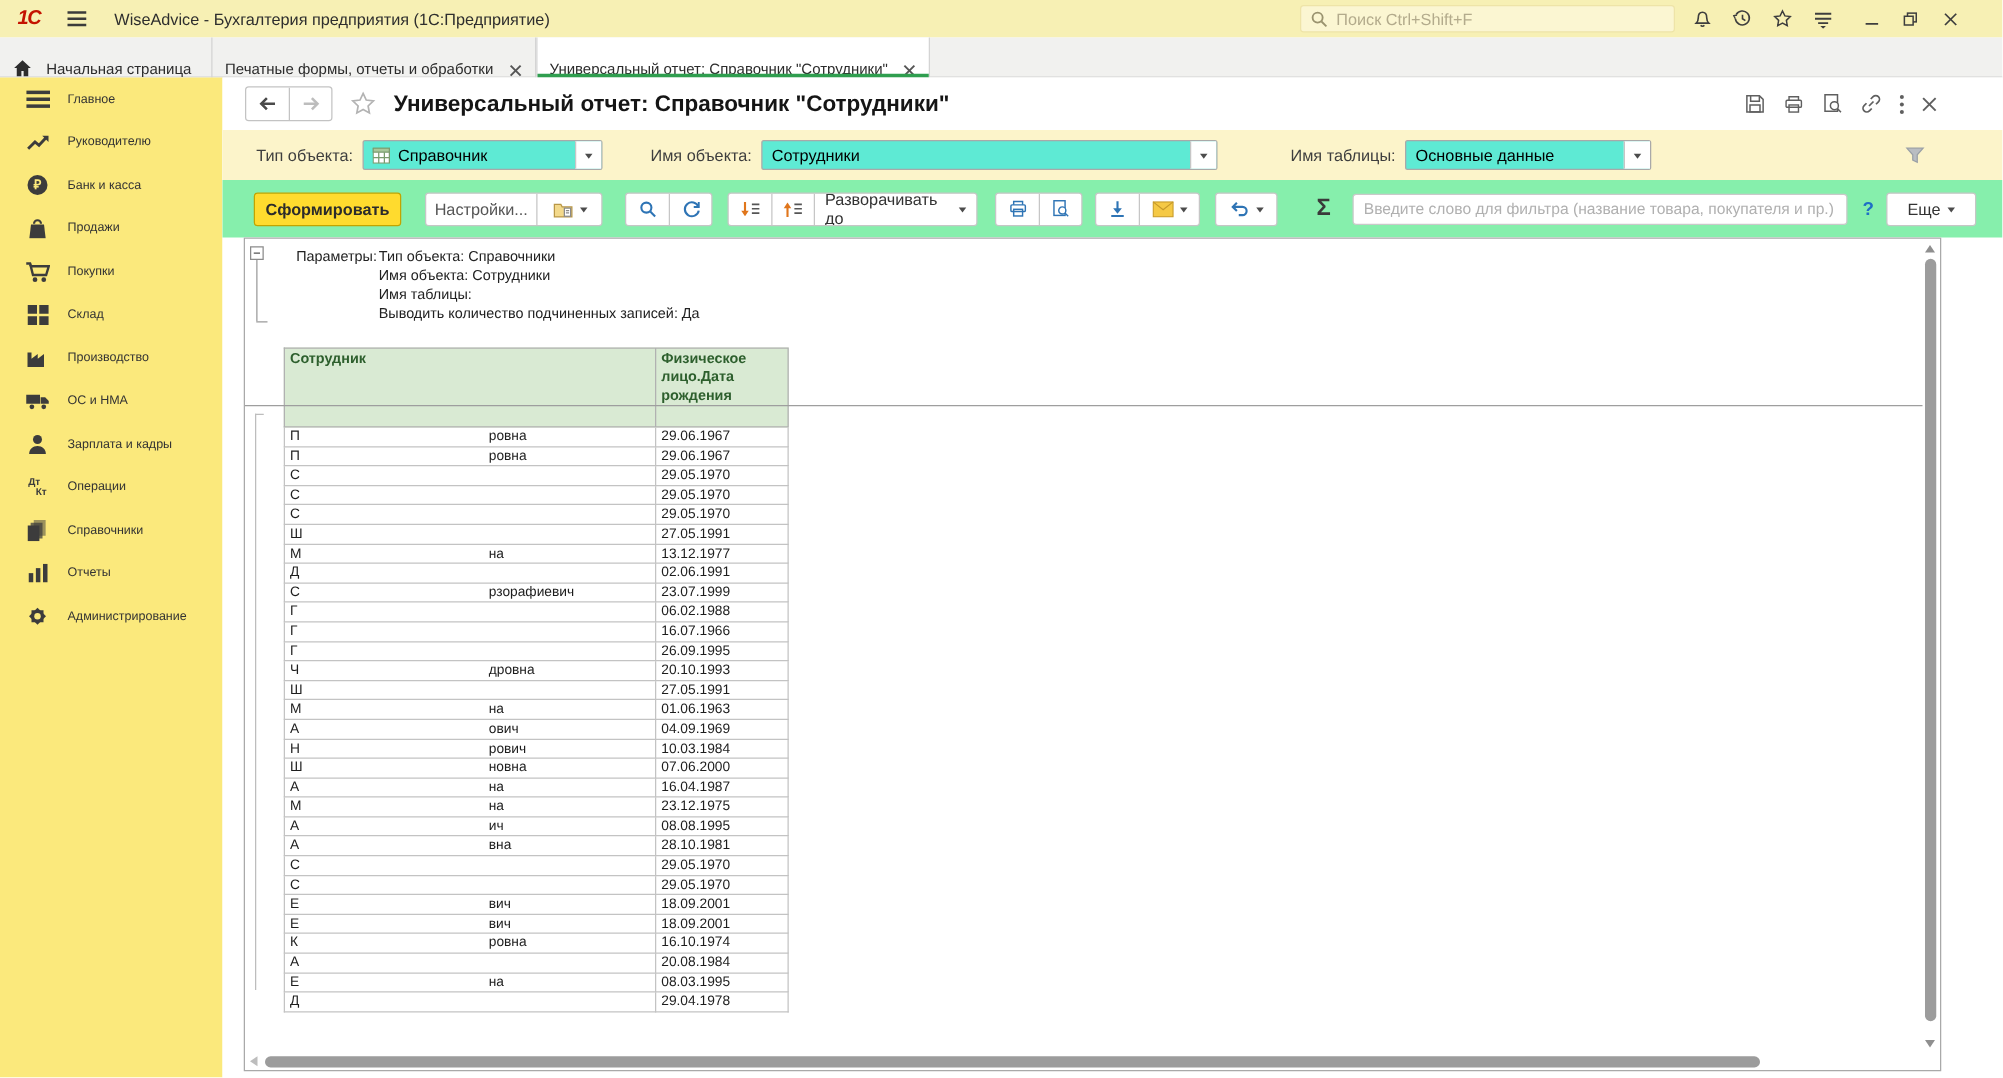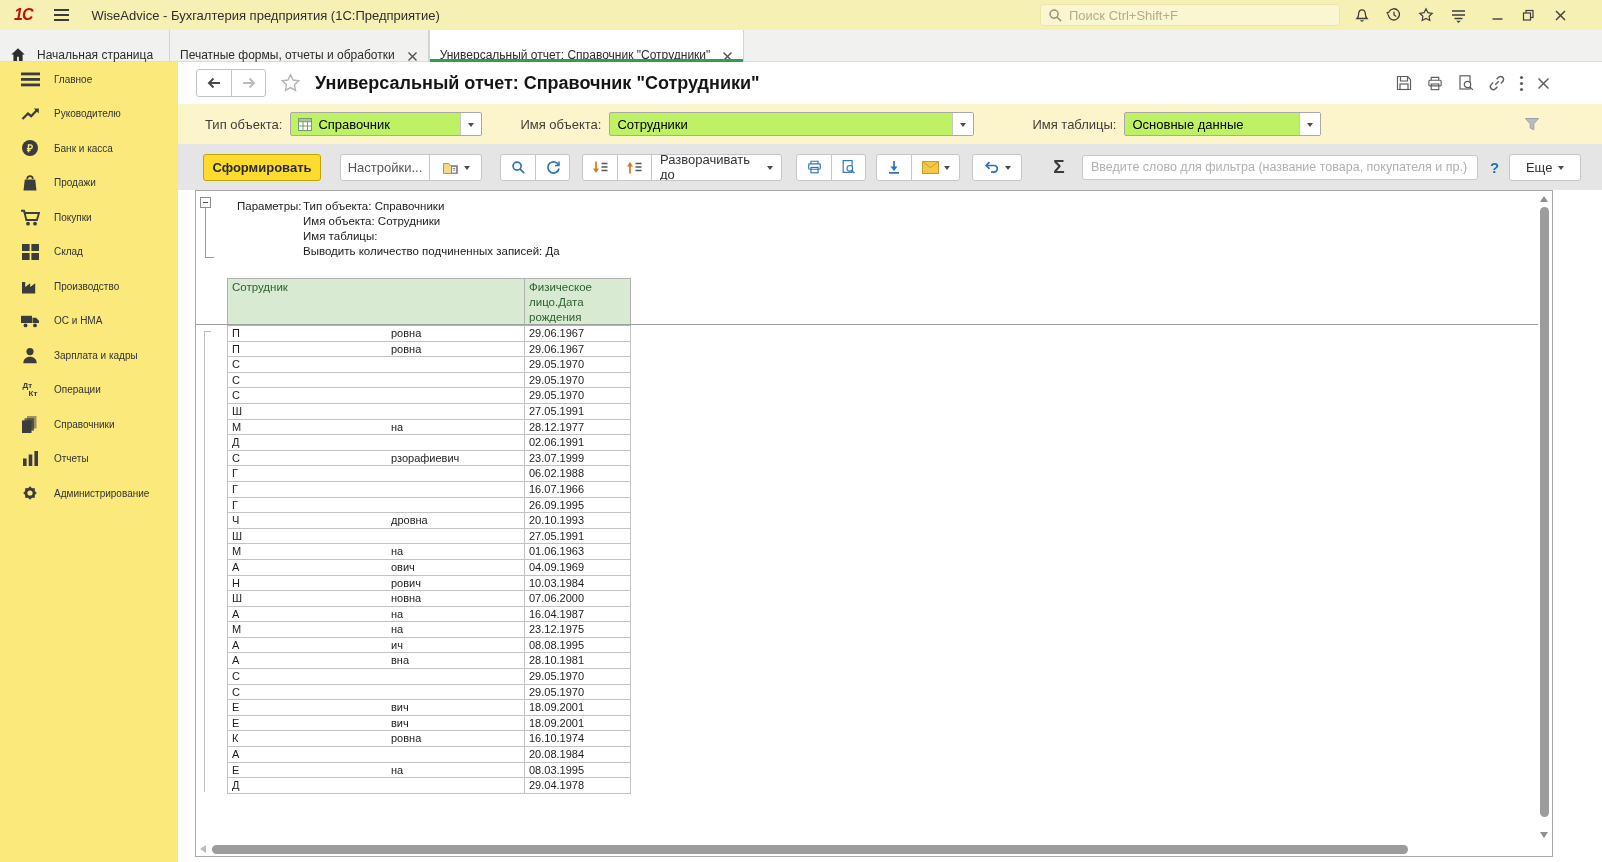--- a/index.html
+++ b/index.html
@@ -40,27 +40,27 @@
   .navgrp .nbtn { width:34px; height:26px; display:flex; align-items:center; justify-content:center; cursor:pointer; }
   .navgrp .nbtn + .nbtn { border-left:1px solid #c3c3c3; }
   .nav-back { color:#4a4a4a; } .nav-fwd { color:#bdbdbd; }
   .hdr-star { margin-left:14px; display:flex; color:#b3b3b3; cursor:pointer; }
   .rpt-title { margin-left:14px; font-size:18px; color:#151515; white-space:nowrap; }
   .hdr-icons { margin-left:auto; margin-right:52px; display:flex; gap:13px; align-items:center; }
   .hdr-icons .hbtn { color:#5f5f5f; display:flex; cursor:pointer; }
 
   .filter-row { position:absolute; left:0; top:42px; width:1424px; height:40px; background:#fcf4ca; display:flex; align-items:center; }
   .f-label { font-size:13px; color:#3e3e3e; white-space:nowrap; }
-  .fld { display:flex; height:24px; background:#bef264; border:1px solid #a9a9a9; border-radius:2px; margin-left:8px; align-items:stretch; }
+  .fld { display:flex; height:24px; background:#5eead4; border:1px solid #a9a9a9; border-radius:2px; margin-left:8px; align-items:stretch; }
   .fld .fval { display:flex; align-items:center; gap:6px; padding:0 7px; font-size:13px; color:#000; flex:1; white-space:nowrap; overflow:hidden; }
   .fld .dd { width:21px; border-left:1px solid #c6c6c6; display:flex; align-items:center; justify-content:center; cursor:pointer; background:#fff; }
   .caret { width:0; height:0; border:3.5px solid transparent; border-top:4.5px solid #4c4c4c; margin-top:4px; }
   .funnel { margin-left:auto; margin-right:62px; display:flex; cursor:pointer; }
 
-  .toolbar { position:absolute; left:0; top:82px; width:1424px; height:46px; background:#e5e5e5; display:flex; align-items:center; }
+  .toolbar { position:absolute; left:0; top:82px; width:1424px; height:46px; background:#86efac; display:flex; align-items:center; }
   .tbtn, .tgrp { height:27px; background:#fff; border:1px solid #c6c6c6; border-radius:3px; display:flex; align-items:center; font-size:13px; color:#333; cursor:pointer; }
   .tgrp { padding:0; overflow:hidden; }
   .tgrp .seg { height:100%; display:flex; align-items:center; justify-content:center; padding:0 8px; gap:5px; }
   .tgrp .seg + .seg { border-left:1px solid #c6c6c6; }
   .btn-generate { margin-left:25px; width:118px; height:27px; background:#ffdb2e; border:1px solid #c2a400; border-radius:3px; display:flex; align-items:center; justify-content:center; font-size:13px; font-weight:bold; color:#2b2b2b; cursor:pointer; }
   .grp-settings { margin-left:19px; }
   .grp-find { margin-left:18px; }
   .grp-expand { margin-left:12px; }
   .grp-print { margin-left:14px; }
   .grp-export { margin-left:10px; }
@@ -81,21 +81,21 @@
   .br-h2 { position:absolute; left:8px; top:140px; width:7px; height:1px; background:#bdbdbd; }
 
   .params { position:absolute; left:41px; top:8px; font-size:11.5px; color:#222; display:flex; }
   .params .plabel { width:66px; }
   .params .plines div { line-height:15px; }
   .params .plines { line-height:15px; }
   .params .plabel { line-height:15px; }
 
   .grid { position:absolute; left:31px; top:87px; }
   .ghead { display:flex; }
-  .ghcell { background:#d9ead3; border:1px solid #b1b1b1; border-right:none; height:48px; font-size:11.5px; color:#2d5f2d; padding:1px 4px; line-height:15px; }
+  .ghcell { background:#d9ead3; border:1px solid #b1b1b1; border-right:none; height:64px; font-size:11.5px; color:#2d5f2d; padding:1px 4px; line-height:15px;font-weight:bold; }
   .ghcell:last-child { border-right:1px solid #b1b1b1; }
   .ghcell.c1 { width:297px; }
   .ghcell.c2 { width:107px; }
   .grow { display:flex; height:15.6px; }
   .gcell { border-left:1px solid #c3c3c3; border-bottom:1px solid #c3c3c3; font-size:11px; line-height:14.6px; color:#1d1d1d; overflow:hidden; white-space:nowrap; }
   .gname { width:297px; position:relative; padding-left:4px; }
   .gname .nend { position:absolute; left:163px; top:0; }
   .gdate { width:107px; padding-left:4px; border-right:1px solid #c3c3c3; }
 
   .split-line { position:absolute; left:0; top:133px; width:1342px; height:1px; background:#9e9e9e; }
@@ -616,21 +616,21 @@
             <div class="grow">
               <div class="gcell gname"><span class="nstart">С</span><span class="nend"></span></div>
               <div class="gcell gdate">29.05.1970</div>
             </div>
             <div class="grow">
               <div class="gcell gname"><span class="nstart">Ш</span><span class="nend"></span></div>
               <div class="gcell gdate">27.05.1991</div>
             </div>
             <div class="grow">
               <div class="gcell gname"><span class="nstart">М</span><span class="nend">на</span></div>
-              <div class="gcell gdate">28.12.1977</div>
+              <div class="gcell gdate">13.12.1977</div>
             </div>
             <div class="grow">
               <div class="gcell gname"><span class="nstart">Д</span><span class="nend"></span></div>
               <div class="gcell gdate">02.06.1991</div>
             </div>
             <div class="grow">
               <div class="gcell gname"><span class="nstart">С</span><span class="nend">рзорафиевич</span></div>
               <div class="gcell gdate">23.07.1999</div>
             </div>
             <div class="grow">

